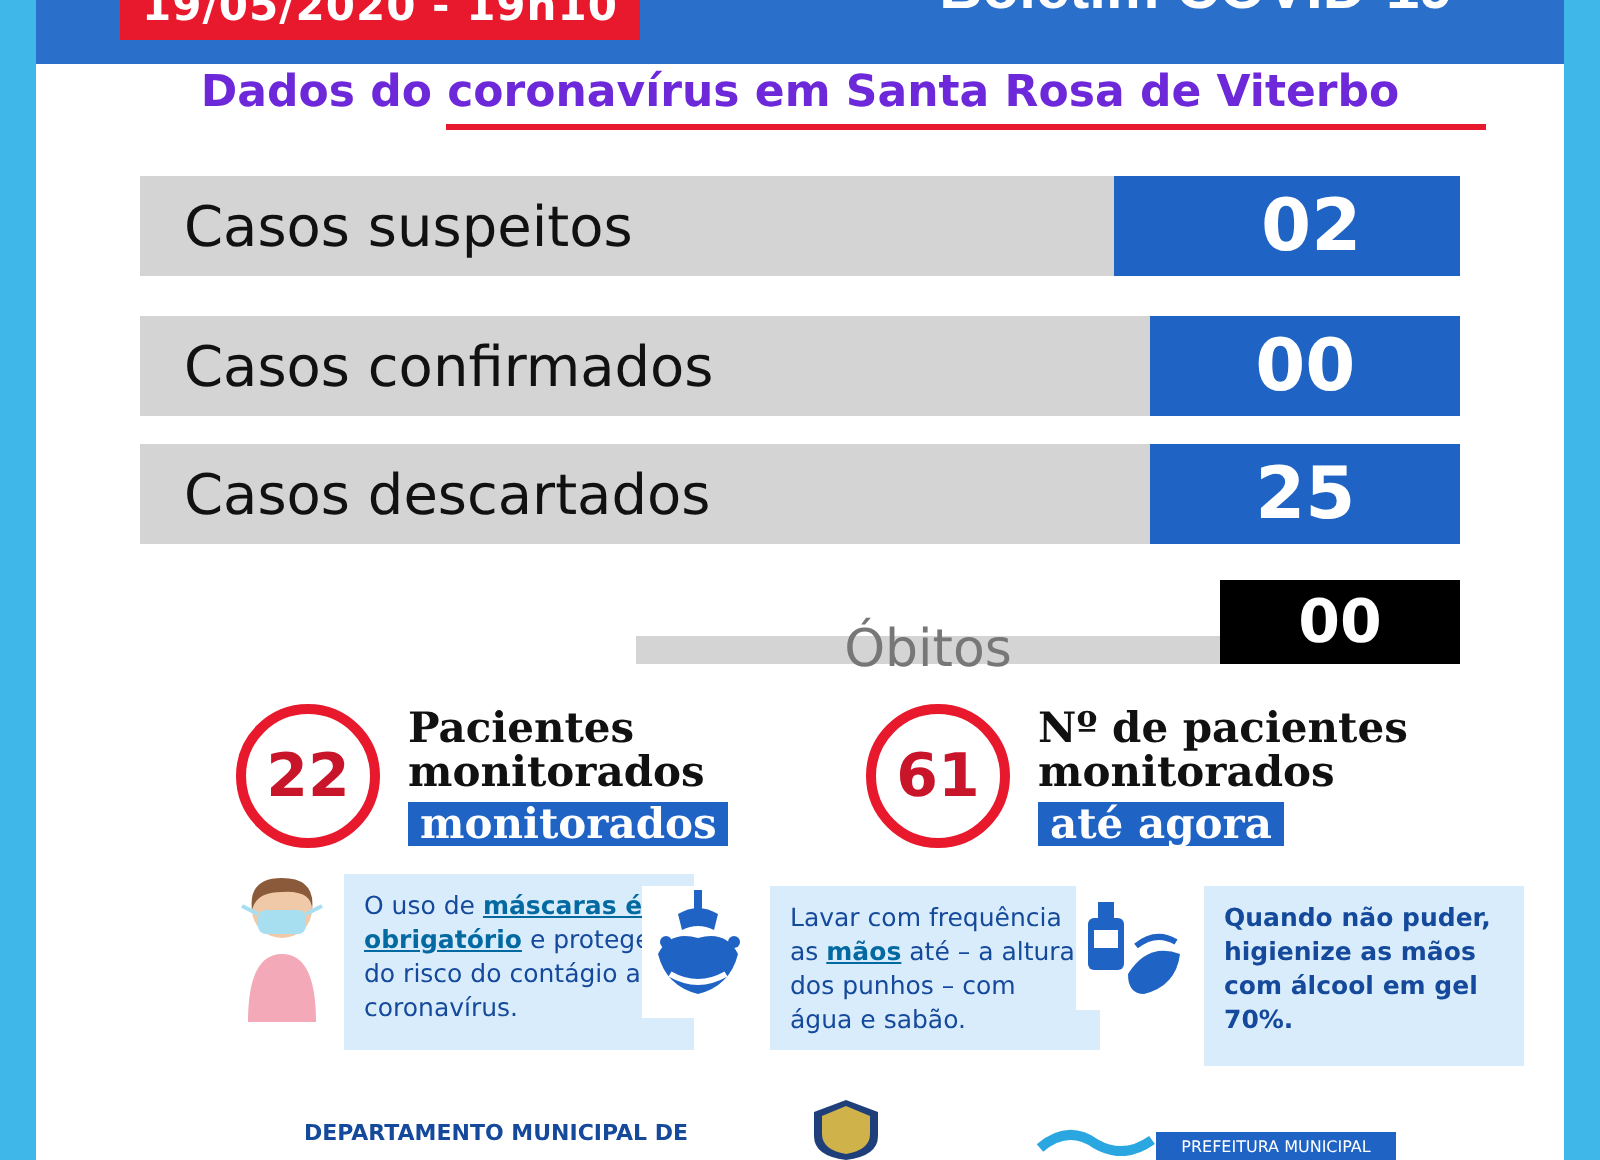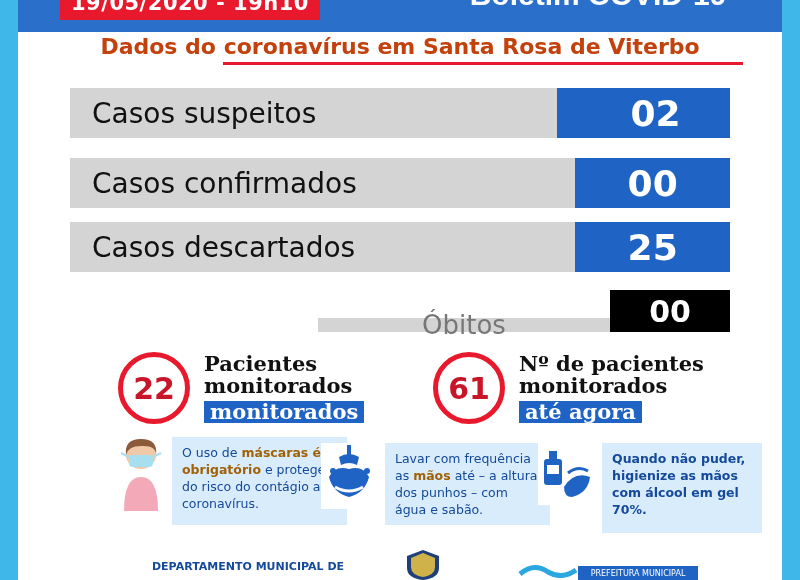--- a/index.html
+++ b/index.html
@@ -28,21 +28,21 @@
     font-family:"DejaVu Sans", sans-serif;
   }
   .boletim{
     position:absolute;left:400px;top:-22px;width:360px;height:34px;
     color:#ffffff;font-size:30px;font-weight:bold;
     display:flex;align-items:flex-end;justify-content:center;
     overflow:hidden;
   }
   .subtitle{
     position:absolute;left:0;top:34px;width:764px;
-    text-align:center;color:#c2410c;
+    text-align:center;color:#6d28d9;
     font-size:22px;font-weight:600;
     font-family:"DejaVu Sans", sans-serif;
   }
   .subtitle-underline{
     position:absolute;left:205px;top:62px;width:520px;height:3px;
     background:#e8192c;
   }
   
   .row{
     position:absolute;height:50px;display:flex;align-items:stretch;
@@ -100,21 +100,21 @@
     display:inline-block;background:#1f63c4;color:#ffffff;
     padding:0 6px;margin-top:3px;font-weight:bold;
   }
   
   .tip{position:absolute;display:flex;align-items:flex-start;}
   .tipbox{
     background:#d9ecfb;color:#14499b;
     font-size:12.5px;line-height:1.35;padding:8px 10px;
     font-family:"DejaVu Sans", sans-serif;
   }
-  .tipbox b{color:#a16207;}
+  .tipbox b{color:#0369a1;text-decoration:underline;}
   #tip-mask{left:100px;top:437px;}
   #tip-mask .tipbox{width:155px;height:72px;}
   #tip-wash{left:303px;top:443px;}
   #tip-wash .tipbox{width:145px;height:66px;}
   #tip-gel{left:520px;top:443px;}
   #tip-gel .tipbox{width:140px;height:74px;font-weight:bold;}
   .tipicon{margin-right:8px;}
 
   
   .footer-left{

